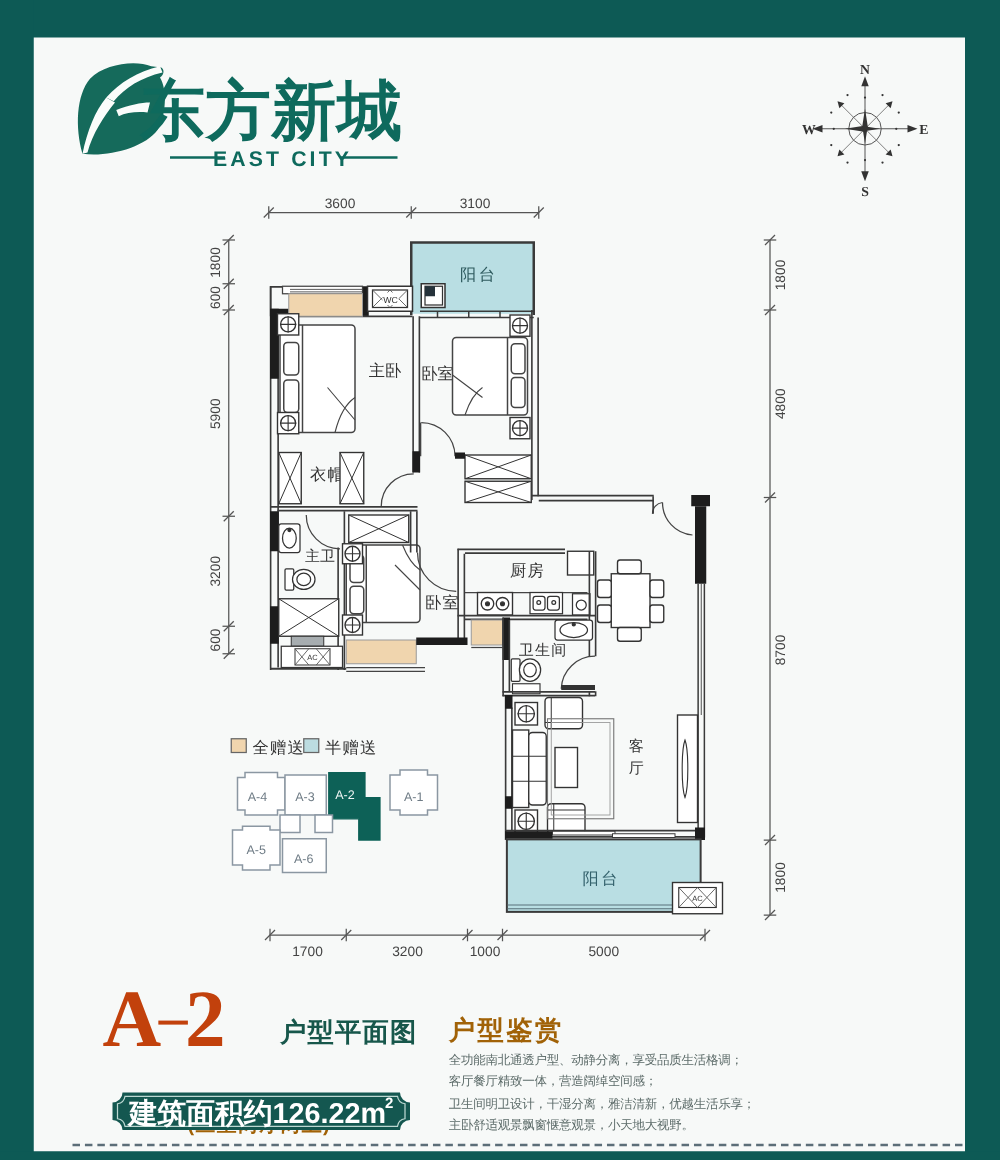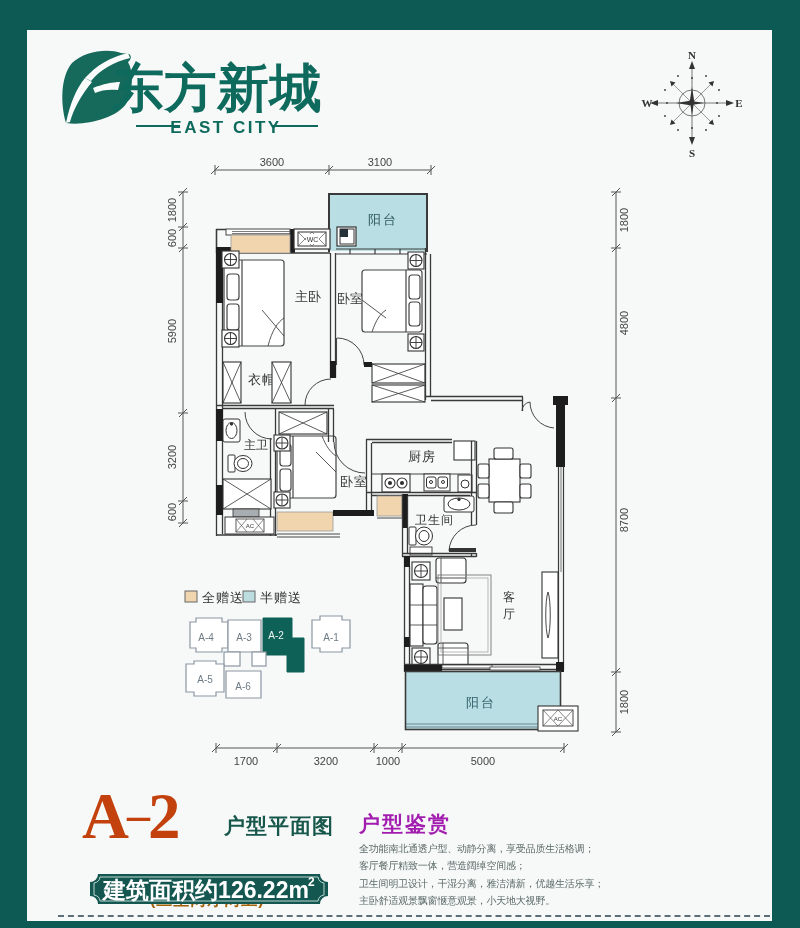--- a/index.html
+++ b/index.html
@@ -615,21 +615,21 @@
 
 <div class="abs" style="left:150px;top:890px;font-size:16px;font-weight:bold;color:#a16207;letter-spacing:1px;">(三室两厅两卫)</div>
 
 <svg class="abs" style="left:88px;top:872px;" width="242" height="34" viewBox="0 0 242 34">
   <path d="M10,2 L232,2 A8,8 0 0 0 240,10 L240,24 A8,8 0 0 0 232,32 L10,32 A8,8 0 0 0 2,24 L2,10 A8,8 0 0 0 10,2 Z" fill="#145750"></path>
   <path d="M12,5 L230,5 A7,7 0 0 0 236,11 L236,23 A7,7 0 0 0 230,29 L12,29 A7,7 0 0 0 6,23 L6,11 A7,7 0 0 0 12,5 Z" fill="none" stroke="#bcd8d2" stroke-width="1"></path>
   <text x="118" y="26" text-anchor="middle" font-size="23" font-weight="bold" fill="#ffffff" letter-spacing="0">建筑面积约126.22m</text>
   <text x="220" y="14" font-size="12" font-weight="bold" fill="#ffffff">2</text>
 </svg>
 
-<div class="abs" style="left:359px;top:810px;font-weight:bold;font-size:21px;color:#a21caf;letter-spacing:2px;">户型鉴赏</div>
+<div class="abs" style="left:359px;top:810px;font-weight:bold;font-size:21px;color:#a16207;letter-spacing:2px;">户型鉴赏</div>
 
 <div class="abs" style="left:359px;top:840px;width:410px;font-size:10px;color:#5c6b69;line-height:17.3px;letter-spacing:-0.2px;">
 全功能南北通透户型、动静分离，享受品质生活格调；<br>
 客厅餐厅精致一体，营造阔绰空间感；<br>
 卫生间明卫设计，干湿分离，雅洁清新，优越生活乐享；<br>
 主卧舒适观景飘窗惬意观景，小天地大视野。
 </div>
 
 <div class="abs" style="left:58px;top:915px;width:712px;border-top:2px dashed #5c6e78;"></div>
 

